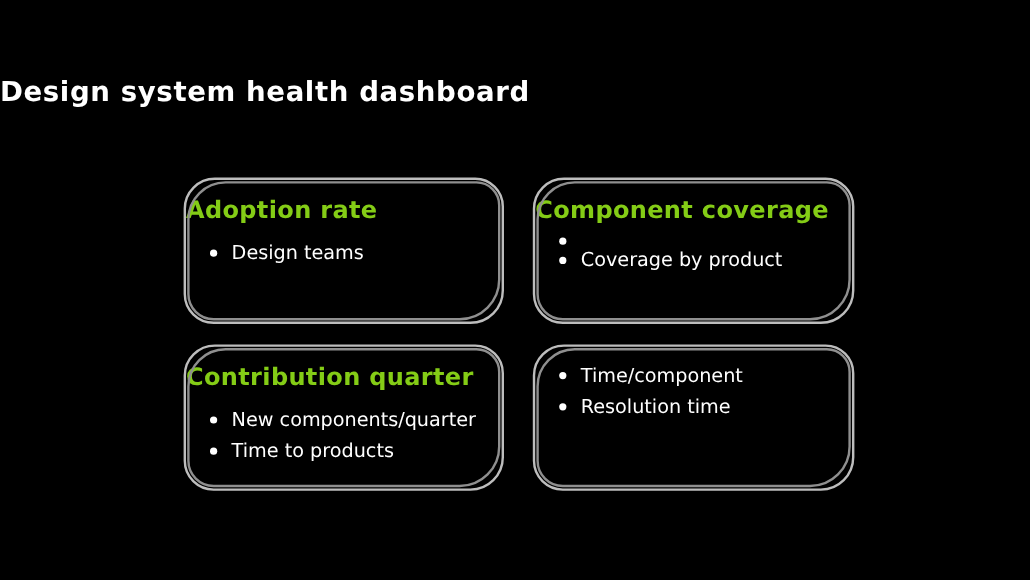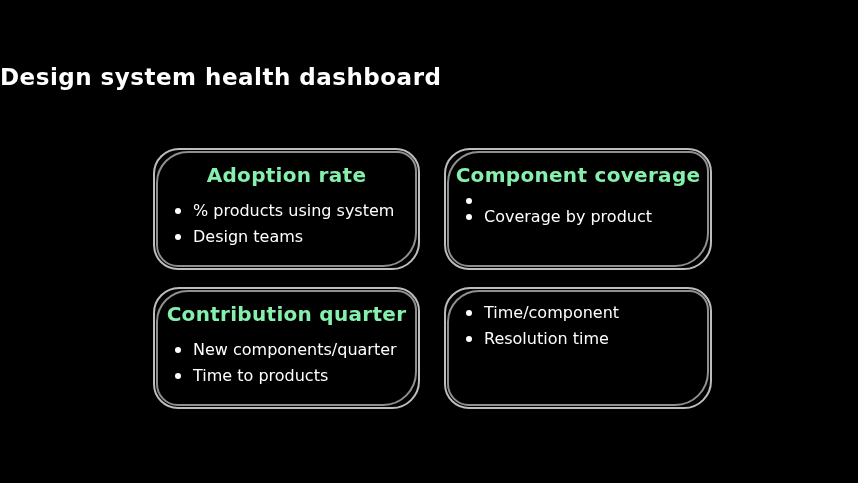--- a/index.html
+++ b/index.html
@@ -49,25 +49,25 @@
   .card::before {
     content: "";
     position: absolute;
     inset: 1px;
     border: 2px solid #8f8f8f;
     border-radius: 32px 20px 34px 22px;
     pointer-events: none;
   }
   .card-title {
     margin-top: 13px;
-    text-align: center;
+    text-align: left;
     font-size: 20px;
     font-weight: 600;
     letter-spacing: 0.3px;
-    color: #86efac;
+    color: #84cc16;
     white-space: nowrap;
   }
   .card-bullets {
     list-style: none;
     margin: 11px 0 0 0;
     padding: 0 6px 0 20px;
   }
   .bullet-item {
     display: flex;
     align-items: center;
@@ -88,24 +88,20 @@
 </head>
 <body>
 
 <div class="page-title">Design system health dashboard</div>
 
 <div class="cards-grid">
 
   <div class="card">
     <div class="card-title">Adoption rate</div>
     <ul class="card-bullets">
-      <li class="bullet-item">
-        <span class="bullet-dot"></span>
-        <span>% products using system</span>
-      </li>
       <li class="bullet-item">
         <span class="bullet-dot"></span>
         <span>Design teams</span>
       </li>
     </ul>
   </div>
 
   <div class="card">
     <div class="card-title">Component coverage</div>
     <ul class="card-bullets">

